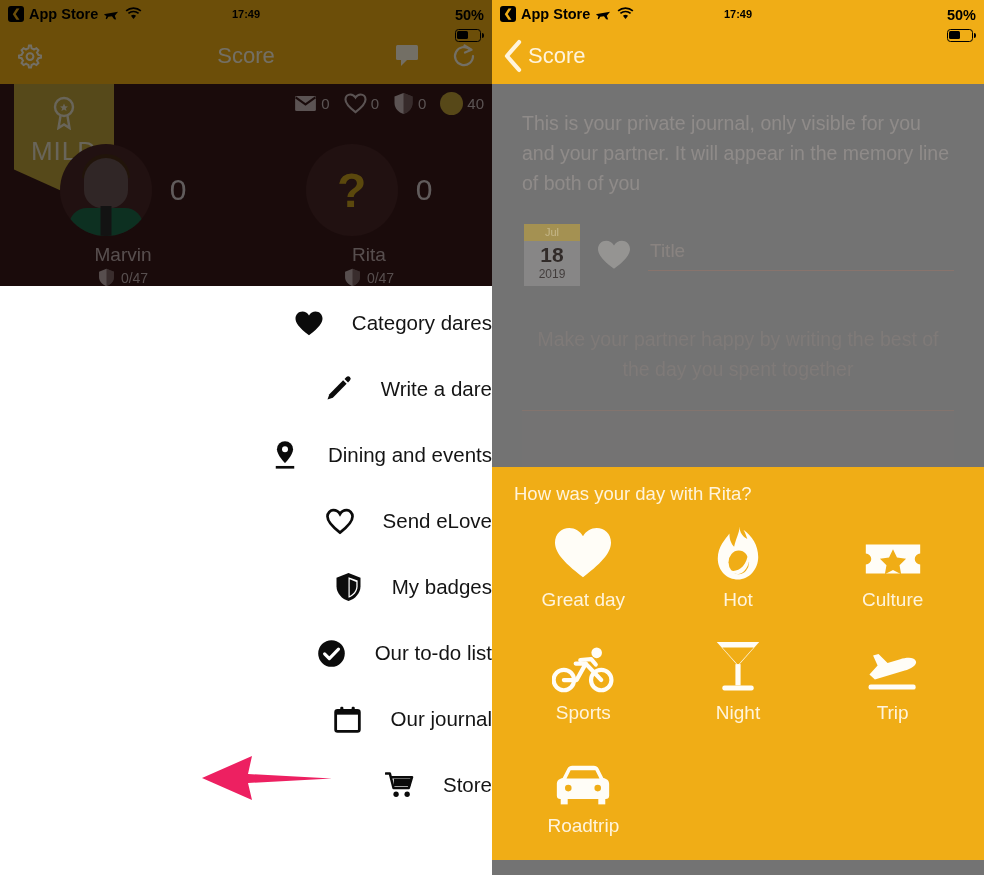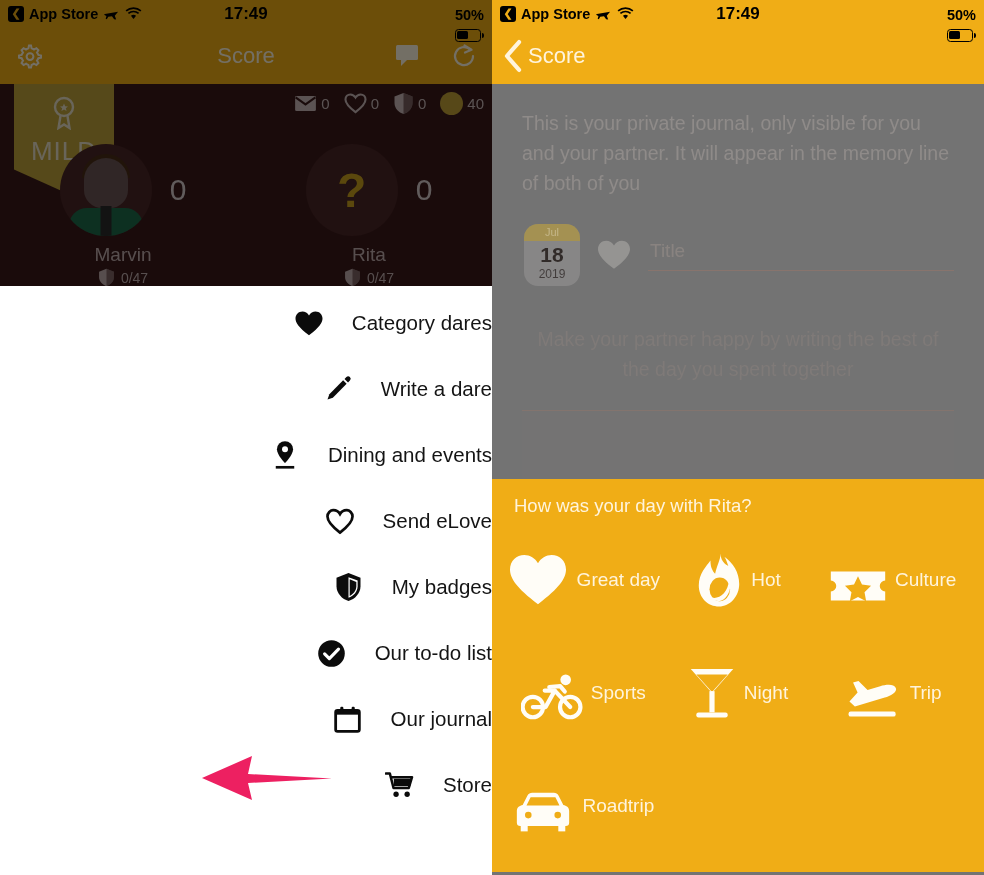--- a/index.html
+++ b/index.html
@@ -19,21 +19,21 @@
     font-size: 14.5px; font-weight: bold; color: #000;
   }
   .sb-left { display: flex; align-items: center; gap: 5px; }
   .sb-back-chip {
     width: 16px; height: 16px; background: #000; border-radius: 3px;
     display: flex; align-items: center; justify-content: center;
     color: #F0AD16; font-size: 11px; line-height: 1;
   }
   .sb-center {
     position: absolute; left: 0; right: 0; text-align: center;
-    font-size: 17px; font-weight: bold; pointer-events: none;
+    font-size: 11px; font-weight: bold; pointer-events: none;
   }
   .sb-right {
     margin-left: auto; display: flex; align-items: flex-start; gap: 6px;
     position: relative; z-index: 2; flex-direction: column;
   }
   .battery {
     width: 26px; height: 13px; border: 1.6px solid #000; border-radius: 3.5px;
     position: relative; padding: 1.5px;
   }
   .battery::after {
@@ -111,21 +111,21 @@
   }
   .r-nav-title { color: #FFF4DC; font-size: 22px; }
 
   .journal-body { position: absolute; top: 84px; left: 0; width: 100%; bottom: 0; background: #737373; }
   .journal-intro {
     padding: 24px 28px 0 30px; font-size: 19.5px; line-height: 30px;
     color: rgba(255,235,225,0.20);
   }
   .journal-entry { display: flex; align-items: center; gap: 16px; padding: 26px 30px 0 32px; }
   .date-widget {
-    width: 56px; height: 62px; background: rgba(240,238,235,0.16); border-radius: 14px;
+    width: 56px; height: 62px; background: rgba(240,238,235,0.16); border-radius: 0;
     display: flex; flex-direction: column; align-items: center; overflow: hidden;
   }
   .date-month { width: 100%; height: 17px; background: rgba(200,160,20,0.45); color: rgba(255,250,235,0.35);
     font-size: 11px; text-align: center; line-height: 17px; }
   .date-day { font-size: 21px; font-weight: bold; color: rgba(20,12,10,0.75); line-height: 24px; margin-top: 2px; }
   .date-year { font-size: 12px; color: rgba(20,12,10,0.6); line-height: 14px; }
   .entry-heart { color: rgba(230,225,220,0.30); display: flex; align-items: center; }
   .title-input-wrap { flex: 1; padding-bottom: 4px; }
   .title-input {
     width: 100%; background: transparent; border: none;
@@ -138,26 +138,26 @@
     margin-top: 38px; padding: 0 34px; text-align: center;
     font-size: 19.5px; line-height: 30px; color: rgba(255,200,170,0.085);
   }
   .journal-textarea {
     margin: 26px 30px 0; height: 120px;
     border-top: 1px solid rgba(200,120,90,0.18);
     background: rgba(255,200,170,0.012);
   }
 
   .mood-sheet {
-    position: absolute; left: 0; bottom: 3px; width: 100%; height: 393px;
+    position: absolute; left: 0; bottom: 15px; width: 100%; height: 393px;
     background: #F0AD16; z-index: 20; padding: 16px 14px 10px;
   }
   .mood-question { color: #FFF4DC; font-size: 18.5px; padding-left: 8px; margin-bottom: 6px; }
   .mood-grid { display: grid; grid-template-columns: repeat(3, 1fr); grid-template-rows: repeat(3, 1fr); height: 340px; }
-  .mood-cell { display: flex; align-items: center; justify-content: center; gap: 8px; }
+  .mood-cell { display: flex; flex-direction: column; align-items: center; justify-content: center; gap: 8px; }
   .mood-icon { height: 56px; display: flex; align-items: flex-end; justify-content: center; color: #FFFDF7; }
   .mood-label { font-size: 19px; color: #FFF4DC; }
 
   
   .arrow { position: absolute; z-index: 40; pointer-events: none; }
   .arrow-left { left: 196px; top: 752px; }
 </style>
 </head>
 <body>
 

